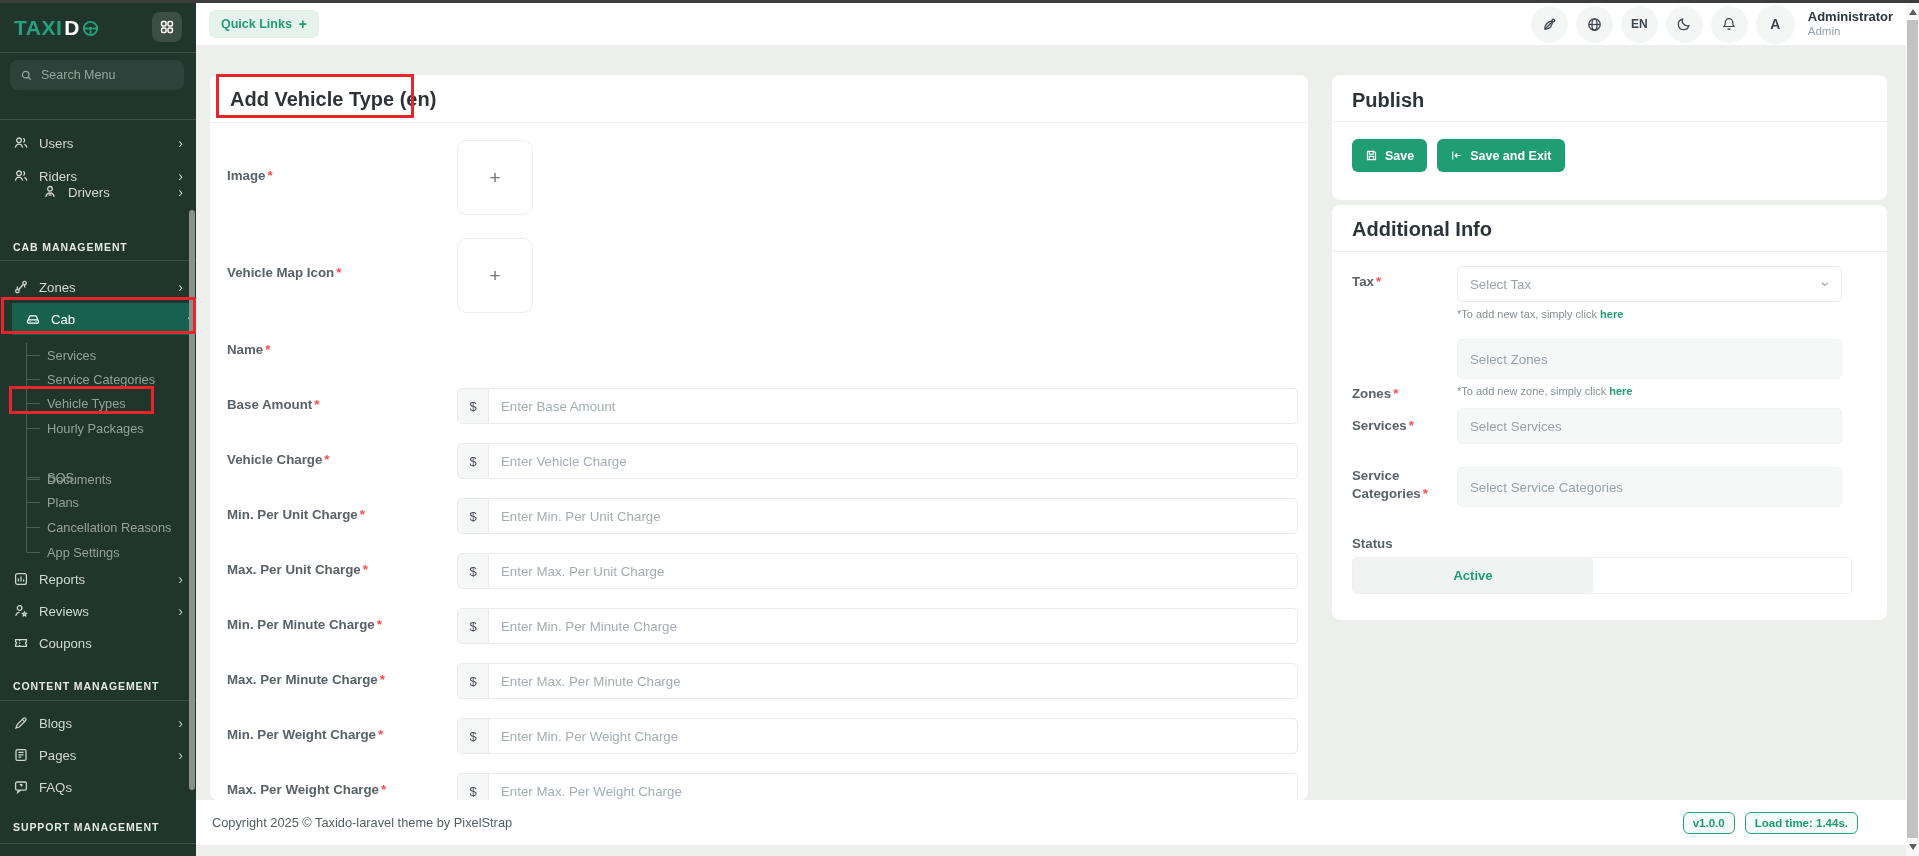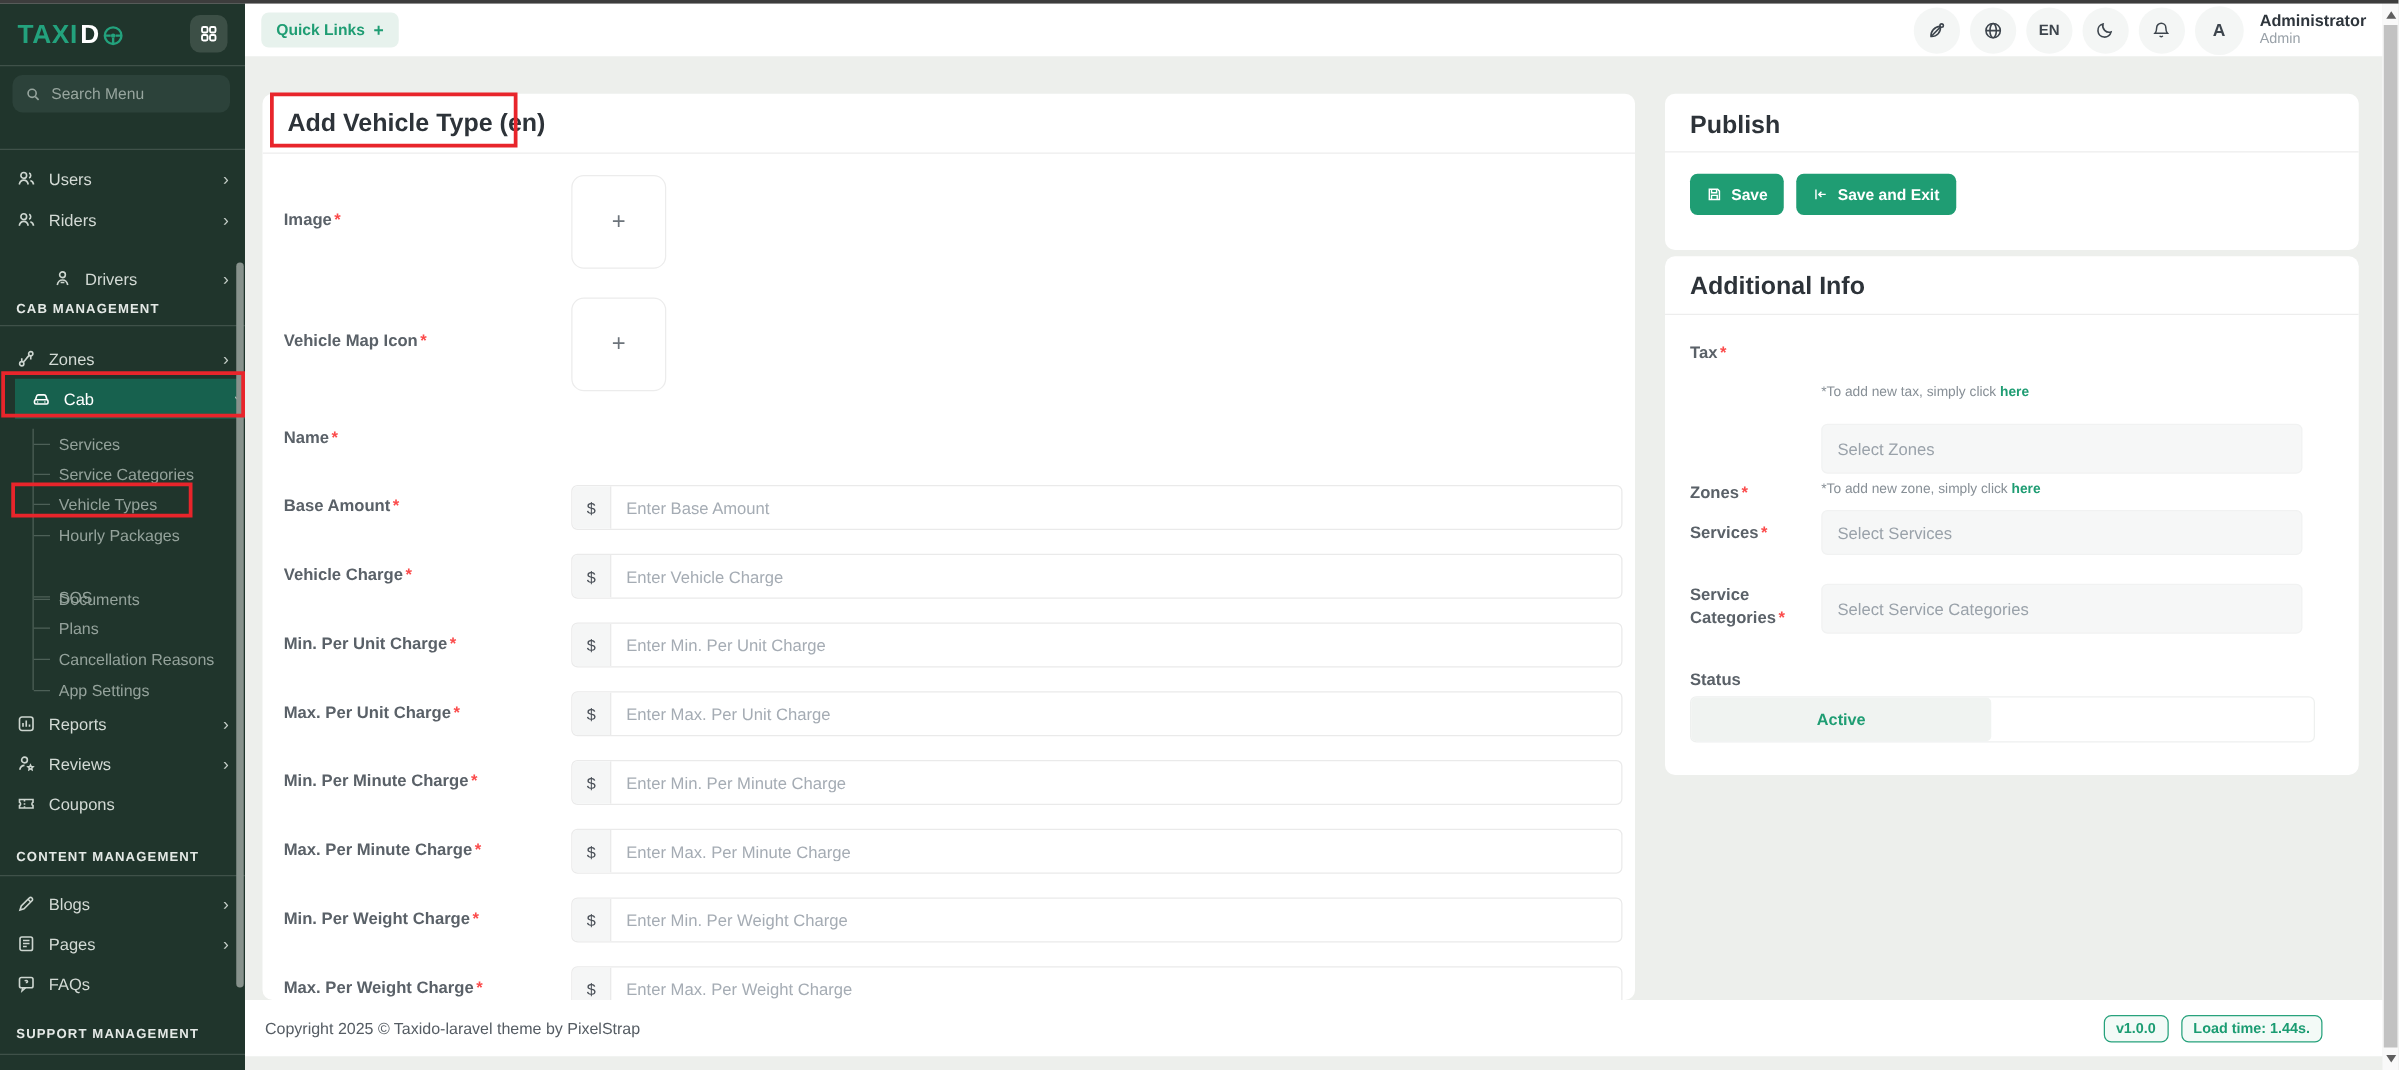--- a/index.html
+++ b/index.html
@@ -143,21 +143,21 @@
       <span>
           <svg width="16" height="16" viewBox="0 0 16 16" fill="none" stroke="#cdd6d0" stroke-width="1.3">
             <circle cx="6" cy="5.3" r="2.3"></circle>
             <path d="M2.4 12.6c.5-2.3 1.9-3.5 3.6-3.5s3.1 1.2 3.6 3.5"></path>
             <path d="M10.3 3.4a2.2 2.2 0 010 4M11.3 9.4c1.4.4 2.3 1.5 2.6 3.2"></path>
           </svg>
         </span>
       <span>Riders</span>
       <span class="nav-chev">›</span>
     </div>
-    <div class="nav-item" style="top:204px;padding-left:42px;">
+    <div class="nav-item" style="top:173px;padding-left:42px;">
       <span>
           <svg width="16" height="16" viewBox="0 0 16 16" fill="none" stroke="#cdd6d0" stroke-width="1.3">
             <circle cx="8" cy="4.8" r="2.3"></circle>
             <path d="M3.8 13c.5-2.6 2.2-4 4.2-4s3.7 1.4 4.2 4"></path>
             <path d="M6.5 11h3"></path>
           </svg>
         </span>
       <span>Drivers</span>
       <span class="nav-chev">›</span>
     </div>
@@ -432,20 +432,24 @@
         <span>Save and Exit</span>
       </button>
     </div>
   </div>
 
   <div class="card" style="left:1332px;top:205px;width:555px;height:415px;">
     <div class="card-title" style="top:13px;">Additional Info</div>
     <div class="card-div" style="top:46px;"></div>
 
     <div class="rlabel" style="top:68px;"><span>Tax</span><span class="req">*</span></div>
+    <div class="sel sel-outline" style="top:61px;height:36px;">
+      <span>Select Tax</span>
+      <span class="caret">›</span>
+    </div>
     <div class="helper" style="top:103px;"><span>*To add new tax, simply click </span><b>here</b></div>
 
     <div class="rlabel" style="top:144px;margin-top:36px;"><span>Zones</span><span class="req">*</span></div>
     <div class="sel sel-filled" style="top:134px;height:40px;">
       <span>Select Zones</span>
     </div>
     <div class="helper" style="top:180px;"><span>*To add new zone, simply click </span><b>here</b></div>
 
     <div class="rlabel" style="top:212px;"><span>Services</span><span class="req">*</span></div>
     <div class="sel sel-filled" style="top:203px;height:36px;">

